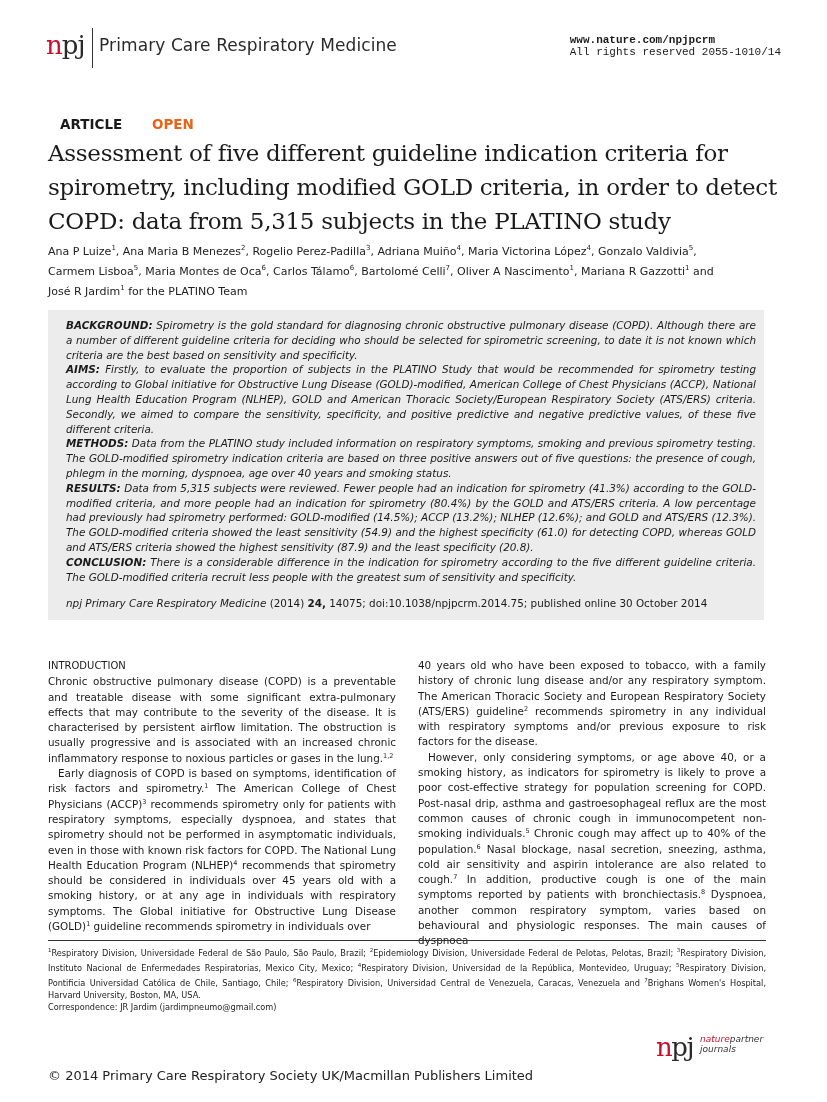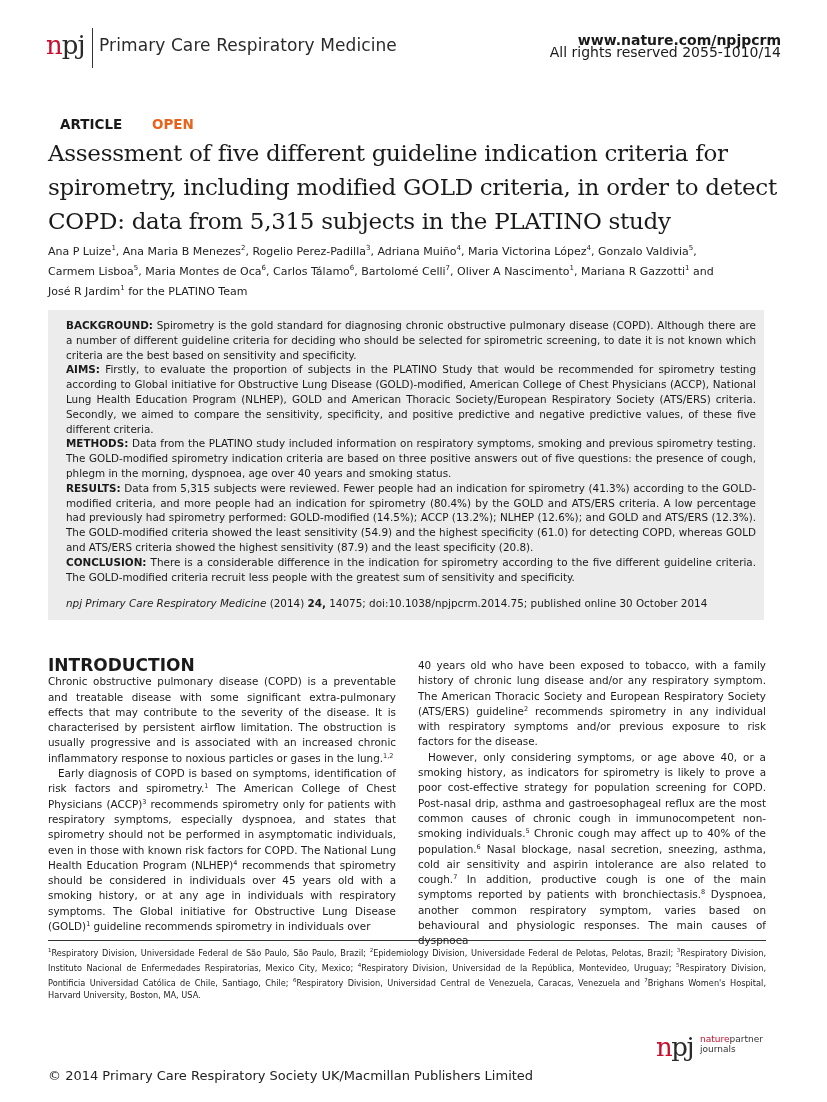--- a/index.html
+++ b/index.html
@@ -6,59 +6,59 @@
   body { width: 827px; height: 1102px; position: relative; overflow: hidden;
          font-family: "DejaVu Sans", sans-serif; color: #1a1a1a; }
   .abs { position: absolute; }
 
   
   .logo-npj { left: 46px; top: 30px; font-family: "DejaVu Serif", serif; font-size: 26px; line-height: 30px; letter-spacing: -1px; }
   .logo-npj .n { color: #c8102e; }
   .logo-npj .pj { color: #2a2a2a; }
   .logo-bar { left: 92px; top: 28px; width: 1px; height: 40px; background: #333; }
   .journal-name { left: 99px; top: 35px; font-size: 17px; color: #2a2a2a; letter-spacing: 0.1px; font-family: "DejaVu Sans", sans-serif; }
-  .hdr-right { right: 46px; top: 34px; text-align: right; font-size: 14px; line-height: 12px; }
+  .hdr-right { right: 46px; top: 34px; font-size: 11px; line-height: 12px; font-family: Liberation Mono, monospace; }
   .hdr-right .url { font-weight: bold; }
 
   
   .article-label { left: 60px; top: 116px; font-weight: bold; font-size: 13.5px; }
   .open-label { left: 152px; top: 116px; font-weight: bold; font-size: 13.5px; color: #e8641b; }
 
   .title { left: 48px; top: 136px; width: 740px; font-family: "DejaVu Serif", serif; font-size: 23px; line-height: 34px; color: #1a1a1a; letter-spacing: -0.3px; }
 
   .authors { left: 48px; top: 240px; width: 730px; font-size: 11px; line-height: 16.5px; color: #222; }
   .authors sup { font-size: 7px; }
 
   .abstract-box { left: 48px; top: 310px; width: 716px; height: 310px; background: #ececec; }
   .abstract { left: 66px; top: 318px; width: 690px; font-size: 10.4px; line-height: 14.8px; color: #1a1a1a; text-align: justify; }
-  .abstract p { margin: 0; }
+  .abstract p { margin: 0; font-style: italic; }
   .abstract b { font-weight: bold; }
   .citation { left: 66px; top: 597px; width: 690px; font-size: 10.4px; color: #1a1a1a; }
   .citation i { }
 
   
   .col { font-size: 10.4px; line-height: 15.3px; text-align: justify; color: #1a1a1a; }
   .col p { margin: 0; }
   .col p.indent { text-indent: 10px; }
   .col sup { font-size: 6.5px; line-height: 0; }
   .col-left { left: 48px; top: 658px; width: 348px; }
   .col-right { left: 418px; top: 658px; width: 348px; }
-  .intro-heading { font-weight: bold; font-size: 17px; margin-bottom: 1px; }
+  .intro-heading { font-weight: normal; font-size: 10px; margin-bottom: 1px; }
 
   .rule { left: 48px; top: 940px; width: 718px; height: 1px; background: #333; }
   .affil { left: 48px; top: 944px; width: 718px; font-size: 8.2px; line-height: 12.2px; text-align: justify; color: #222; }
   .affil sup { font-size: 5.5px; }
   .affil p { margin: 0; }
 
   .copyright { left: 48px; top: 1068px; font-size: 13px; color: #222; }
 
   .footer-logo { left: 656px; top: 1033px; font-family: "DejaVu Serif", serif; font-size: 26px; letter-spacing: -1.5px; line-height: 28px; }
   .footer-logo .n { color: #c8102e; }
   .footer-logo .pj { color: #2a2a2a; }
-  .footer-partner { left: 700px; top: 1034px; font-size: 9px; line-height: 10px; color: #333; }
+  .footer-partner { left: 700px; top: 1034px; font-size: 9px; line-height: 10px; color: #333; font-style: italic; }
   .footer-partner .nature { color: #c8102e; }
 </style>
 </head>
 <body>
 
 <div class="abs logo-npj"><span class="n">n</span><span class="pj">pj</span></div>
 <div class="abs logo-bar"></div>
 <div class="abs journal-name">Primary Care Respiratory Medicine</div>
 <div class="abs hdr-right">
   <div class="url">www.nature.com/npjpcrm</div>
@@ -90,20 +90,21 @@
 </div>
 
 <div class="abs col col-right">
   <p><span>40 years old who have been exposed to tobacco, with a family history of chronic lung disease and/or any respiratory symptom. The American Thoracic Society and European Respiratory Society (ATS/ERS) guideline</span><sup>2</sup><span> recommends spirometry in any individual with respiratory symptoms and/or previous exposure to risk factors for the disease.</span></p>
   <p class="indent"><span>However, only considering symptoms, or age above 40, or a smoking history, as indicators for spirometry is likely to prove a poor cost-effective strategy for population screening for COPD. Post-nasal drip, asthma and gastroesophageal reflux are the most common causes of chronic cough in immunocompetent non-smoking individuals.</span><sup>5</sup><span> Chronic cough may affect up to 40% of the population.</span><sup>6</sup><span> Nasal blockage, nasal secretion, sneezing, asthma, cold air sensitivity and aspirin intolerance are also related to cough.</span><sup>7</sup><span> In addition, productive cough is one of the main symptoms reported by patients with bronchiectasis.</span><sup>8</sup><span> Dyspnoea, another common respiratory symptom, varies based on behavioural and physiologic responses. The main causes of dyspnoea</span></p>
 </div>
 
 <div class="abs rule"></div>
 <div class="abs affil">
   <p id="affil-list"><sup>1</sup><span>Respiratory Division, Universidade Federal de São Paulo, São Paulo, Brazil; </span><sup>2</sup><span>Epidemiology Division, Universidade Federal de Pelotas, Pelotas, Brazil; </span><sup>3</sup><span>Respiratory Division, Instituto Nacional de Enfermedades Respiratorias, Mexico City, Mexico; </span><sup>4</sup><span>Respiratory Division, Universidad de la República, Montevideo, Uruguay; </span><sup>5</sup><span>Respiratory Division, Pontificia Universidad Católica de Chile, Santiago, Chile; </span><sup>6</sup><span>Respiratory Division, Universidad Central de Venezuela, Caracas, Venezuela and </span><sup>7</sup><span>Brighans Women's Hospital, Harvard University, Boston, MA, USA.</span></p>
+  <p>Correspondence: JR Jardim (jardimpneumo@gmail.com)</p>
 </div>
 
 <div class="abs copyright">© 2014 Primary Care Respiratory Society UK/Macmillan Publishers Limited</div>
 <div class="abs footer-logo"><span class="n">n</span><span class="pj">pj</span></div>
 <div class="abs footer-partner">
   <div><span class="nature">nature</span><span>partner</span></div>
   <div>journals</div>
 </div>
 
 </body></html>

